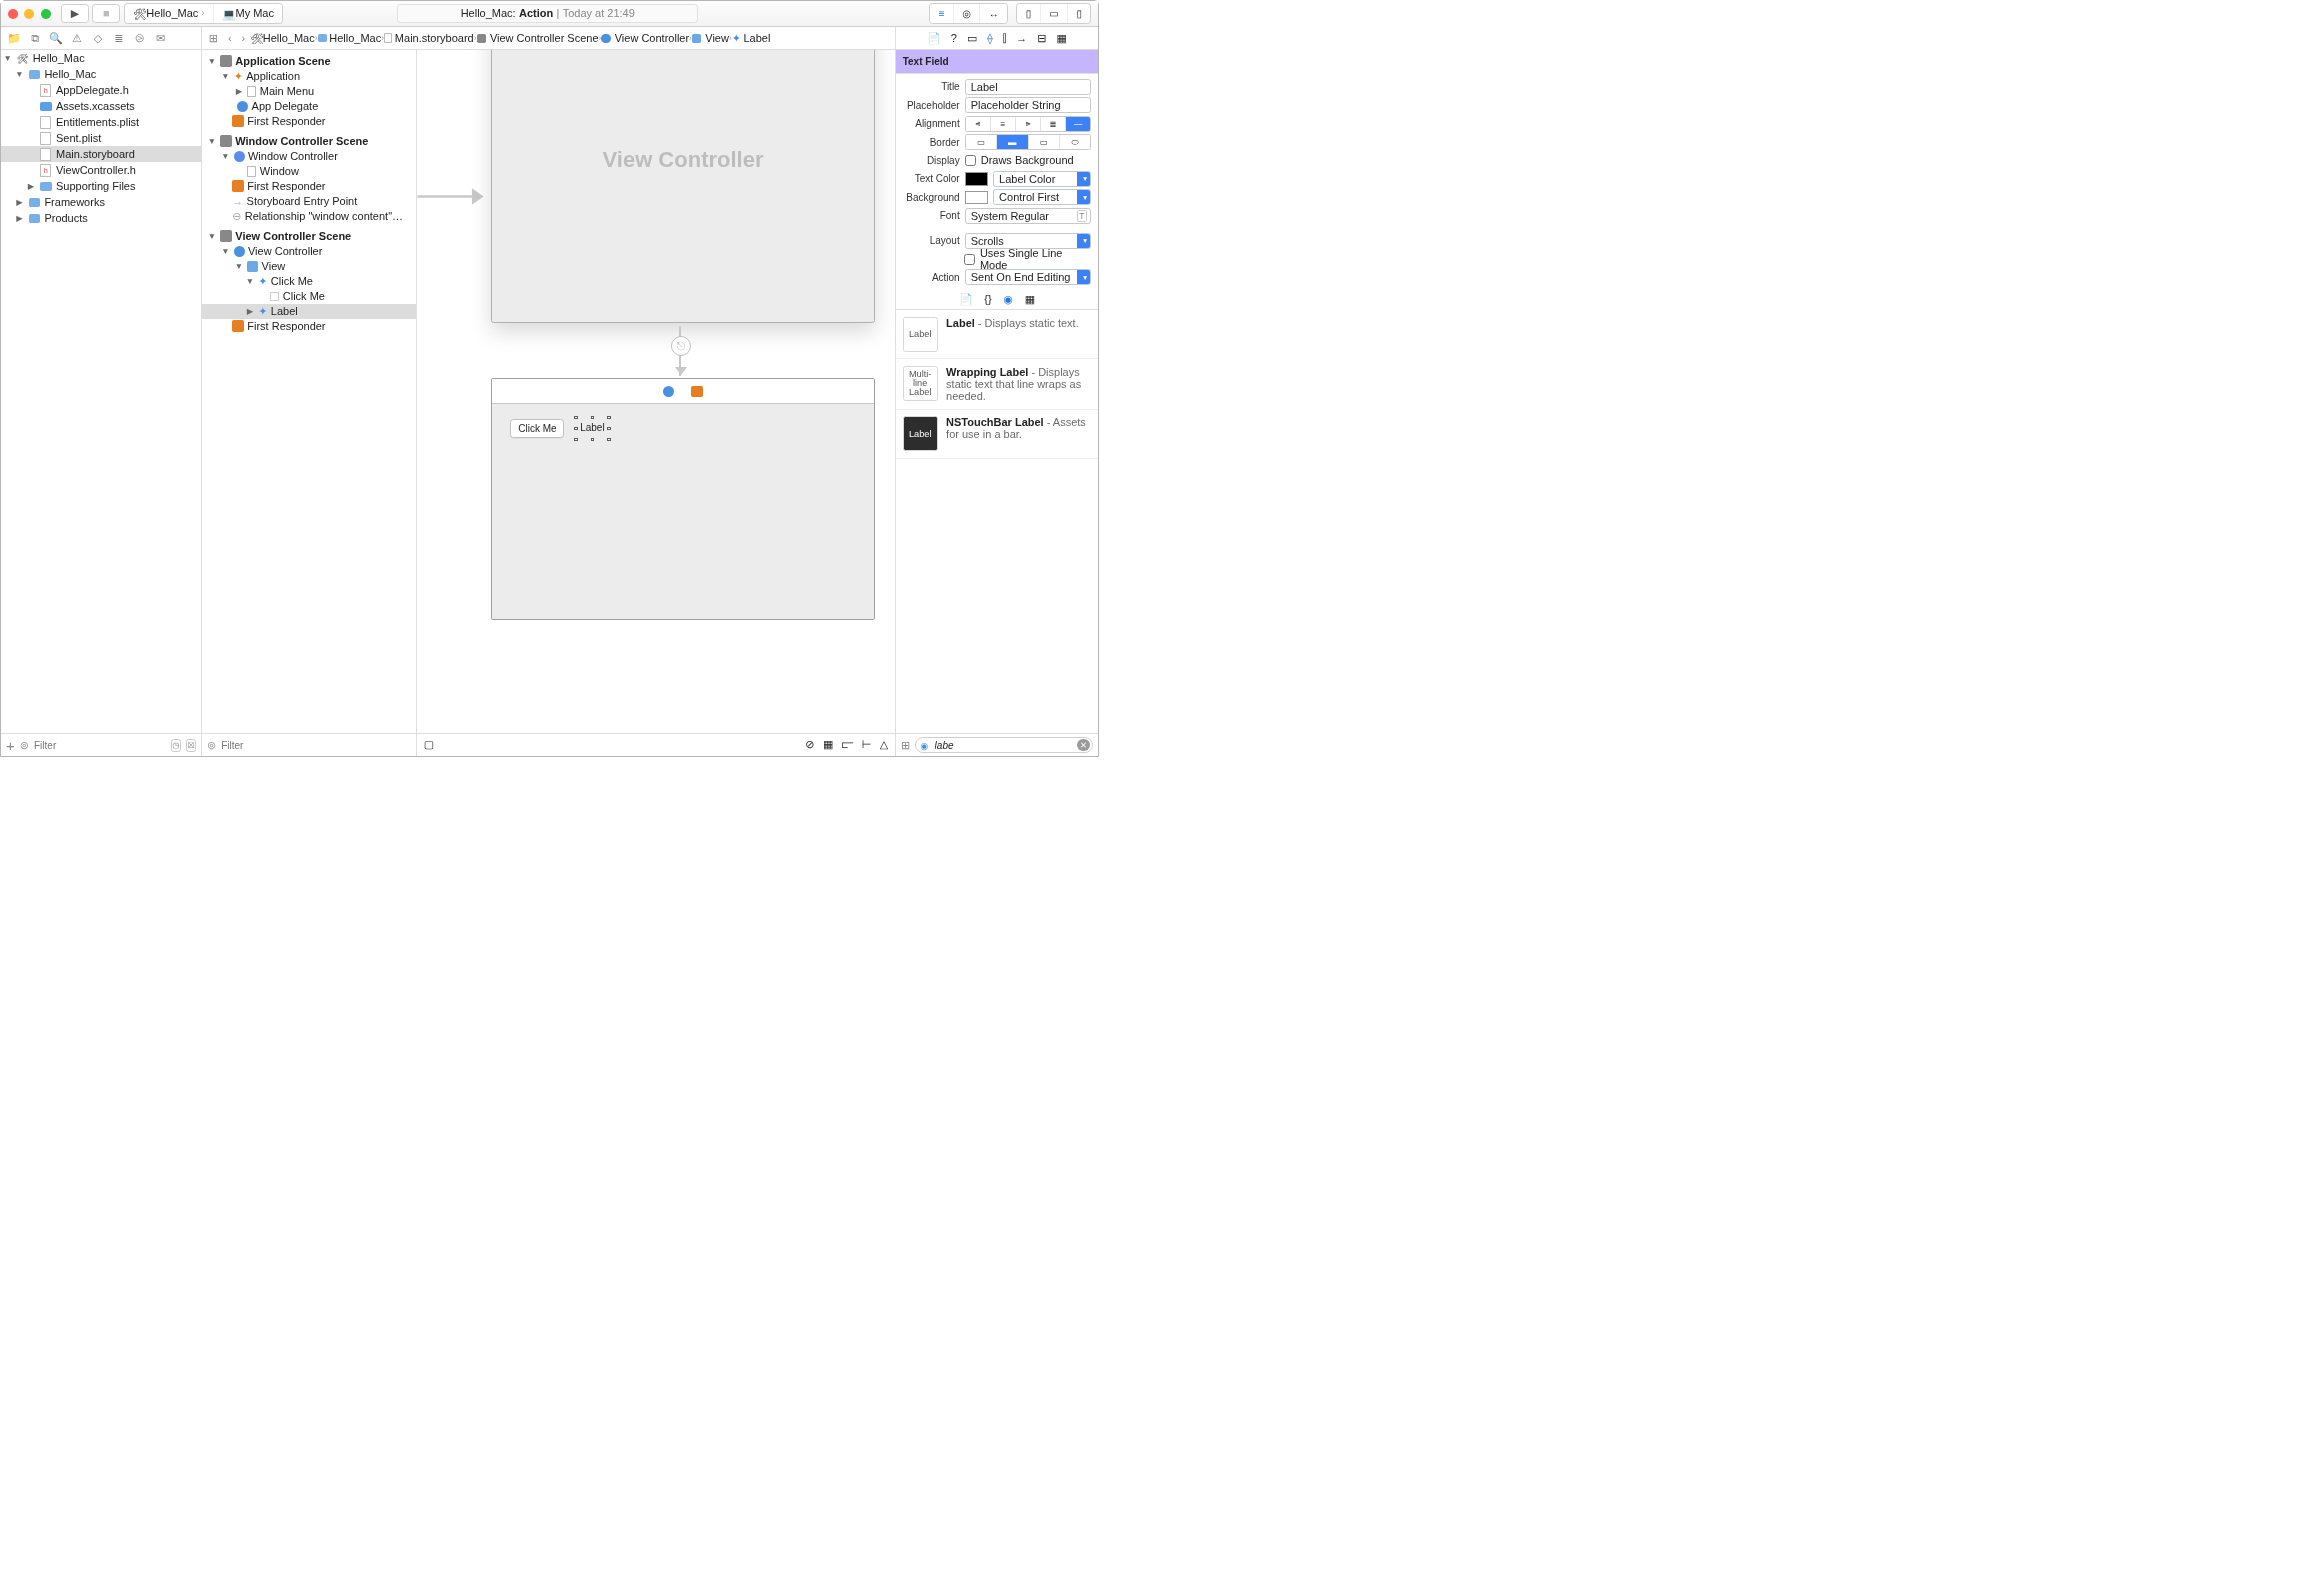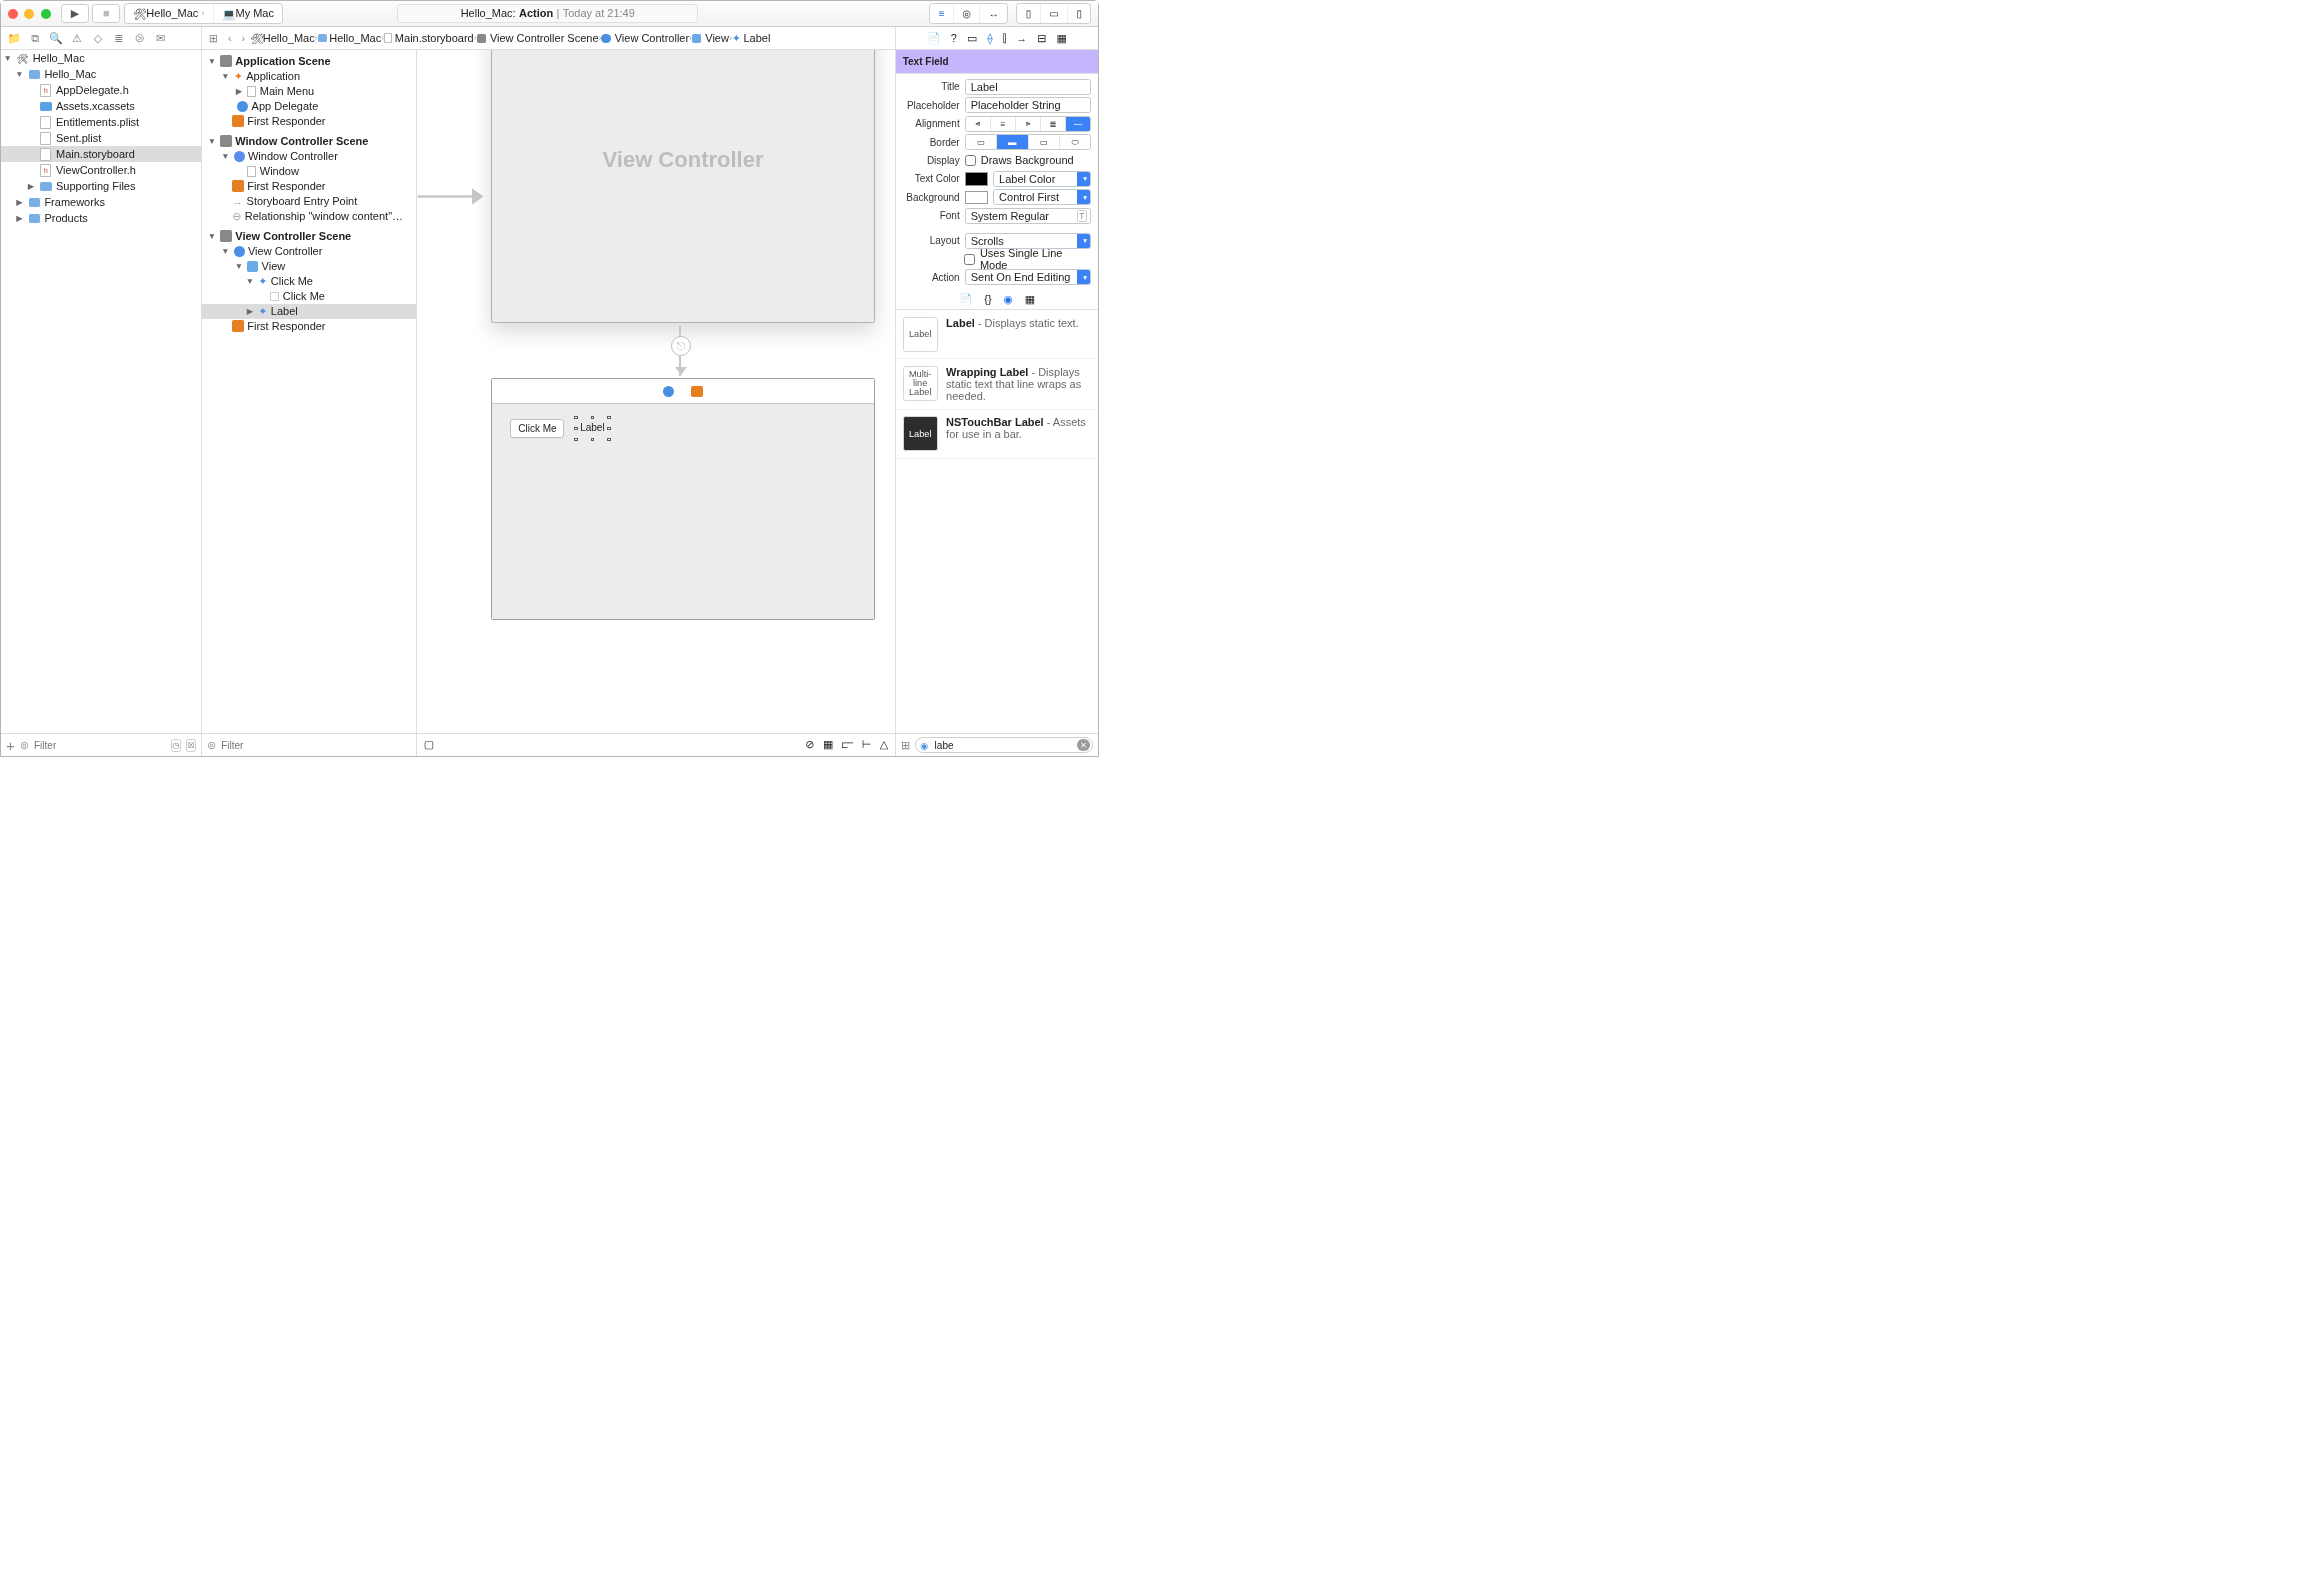--- a/index.html
+++ b/index.html
@@ -99,21 +99,21 @@
 .subtabs{height:20px;display:flex;align-items:center;justify-content:center;gap:11.7px;color:#888;border-bottom:0.8px solid #e0e0e0;}
 .subtabs span.active{color:#2472e8;}
 .lib{flex:1;overflow:auto;}
 .librow{display:flex;gap:8.4px;padding:6.7px;border-bottom:0.8px solid #efefef;}
 .libicon{width:35px;height:35px;border:0.8px solid #d8d8d8;border-radius:2.5px;background:#fff;display:flex;align-items:center;justify-content:center;font-size:9.2px;color:#555;text-align:center;}
 .libicon.dark{background:#2d2d2d;color:#fff;}
 .libtxt{flex:1;font-size:10px;}
 .libtxt b{font-weight:600;}
 .libtxt .desc{color:#6a6a6a;}
 .libfilt{height:22.6px;border-top:0.8px solid #dedede;display:flex;align-items:center;padding:0 5px;gap:5px;}
-.libfilt input{flex:1;border:0.8px solid #cfcfcf;border-radius:8.4px;height:16px;padding:0 6.7px;font-size:10px;background:#fff;}
+.libfilt input{flex:1;border:0.8px solid #cfcfcf;border-radius:8.4px;height:16px;padding:0 6.7px;font-size:10px;background:#fff;font-style:italic;}
 .clear{width:12.5px;height:12.5px;border-radius:50%;background:#9b9b9b;color:#fff;font-size:8.4px;display:flex;align-items:center;justify-content:center;}
 svg{display:block;}
 </style>
 </head>
 <body>
 
 <div class="win">
  <div class="titlebar">
    <div class="traffic">
      <div class="dot r"></div>

